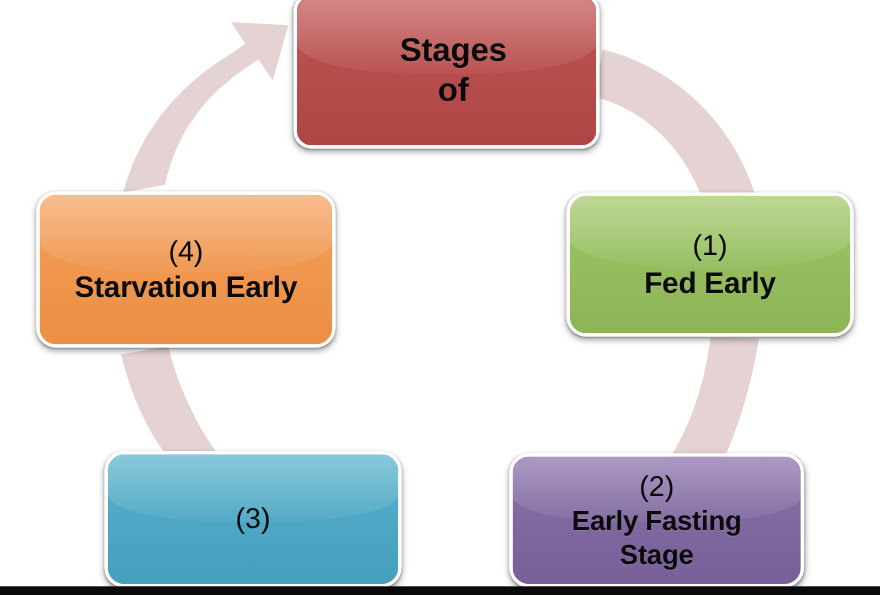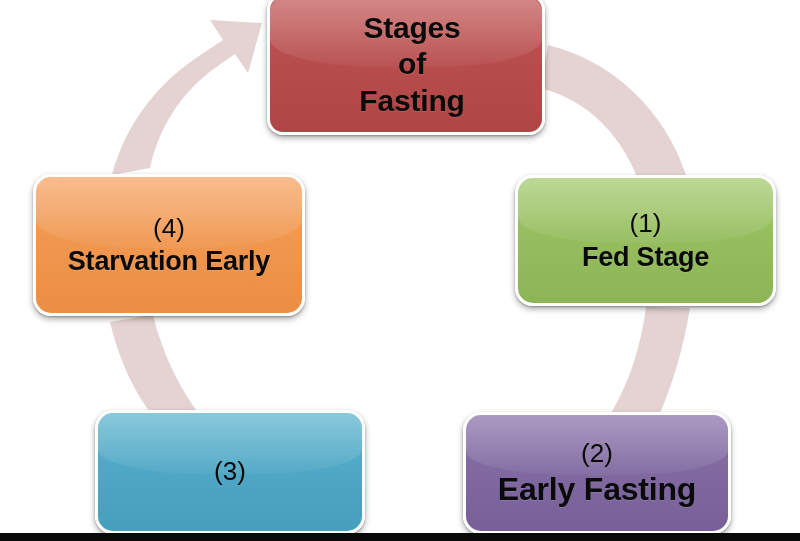--- a/index.html
+++ b/index.html
@@ -91,21 +91,21 @@
     width: 270px; height: 124px;
     background: linear-gradient(to bottom, #5bb4cd 0%, #4fa8c5 45%, #459fbd 100%);
   }
   #node-4 {
     left: 33px; top: 174px;
     width: 272px; height: 142px;
     background: linear-gradient(to bottom, #f4a362 0%, #f0974f 45%, #ec8e44 100%);
   }
   #node-1 .num, #node-2 .num, #node-3 .num, #node-4 .num { font-size: 26px; }
   #node-1 .txt, #node-3 .txt, #node-4 .txt { font-size: 27px; }
-  #node-2 .txt { font-size: 32px; text-align: center; }
+  #node-2 .txt { font-size: 25px; text-align: center; }
 
   
   #bottom-bar {
     position: absolute;
     left: 0; top: 533px;
     width: 800px; height: 8px;
     background: #0a0a0a;
     z-index: 5;
   }
 </style>
@@ -143,33 +143,33 @@
              L 235 54
              L 222 63
              C 186 87, 160 122, 150 168
              Z" fill="#e5d3d3"></path>
   </svg>
 
   <div class="node" id="node-center">
     <span class="sheen"></span>
     <div class="txt">Stages</div>
     <div class="txt">of</div>
-    <div class="txt">Fasting</div>
   </div>
 
   <div class="node" id="node-1">
     <span class="sheen"></span>
     <div class="num">(1)</div>
-    <div class="txt">Fed Stage</div>
+    <div class="txt">Fed Early</div>
   </div>
 
   <div class="node" id="node-2">
     <span class="sheen"></span>
     <div class="num">(2)</div>
     <div class="txt">Early Fasting</div>
+    <div class="txt">Stage</div>
   </div>
 
   <div class="node" id="node-3">
     <span class="sheen"></span>
     <div class="num">(3)</div>
   </div>
 
   <div class="node" id="node-4">
     <span class="sheen"></span>
     <div class="num">(4)</div>

